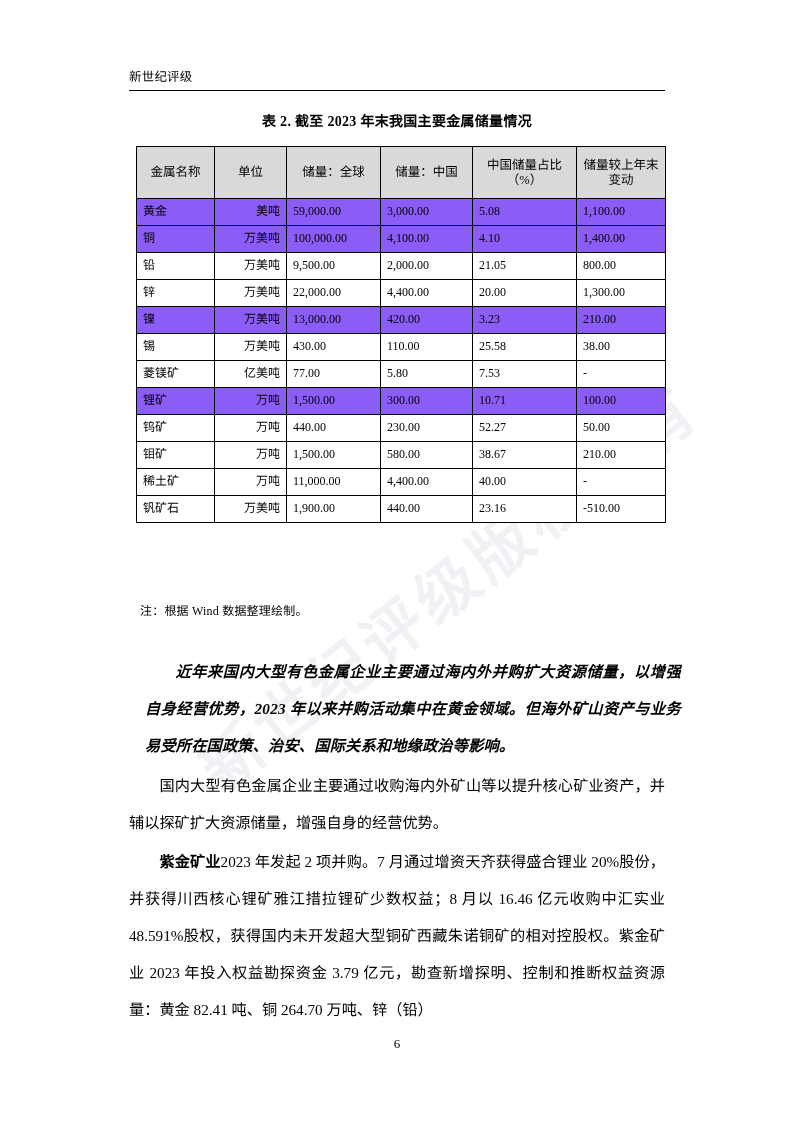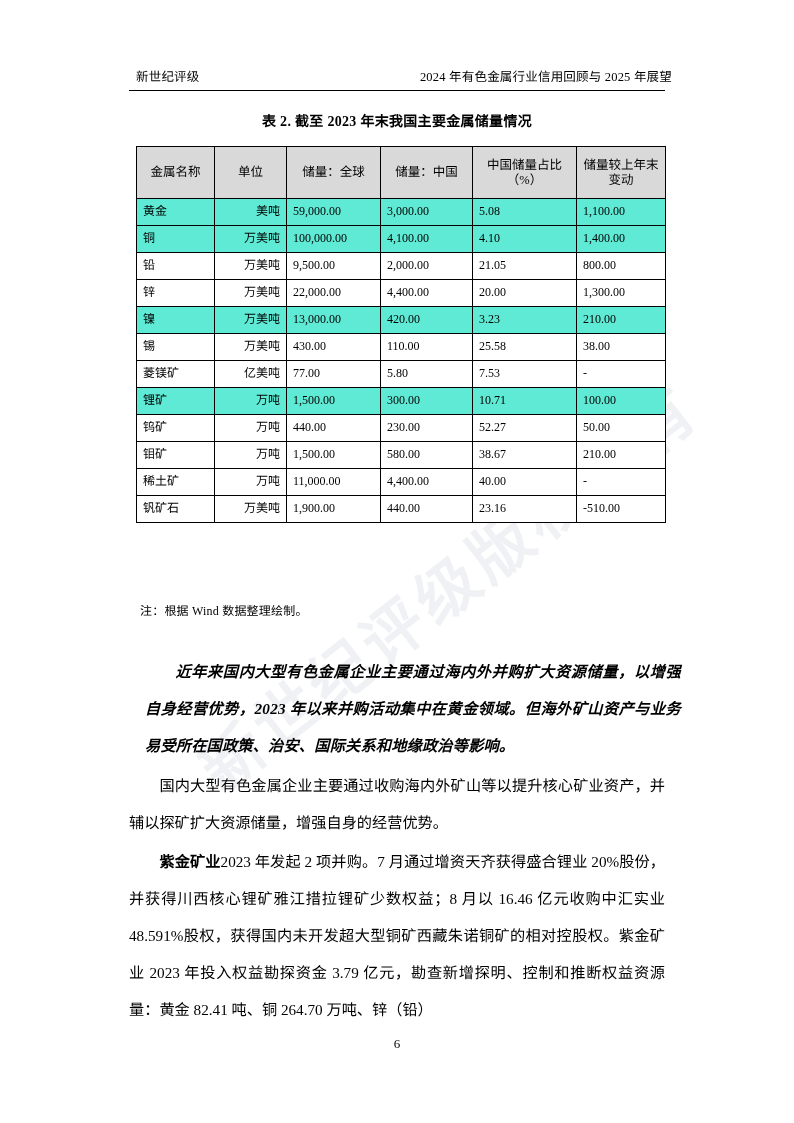--- a/index.html
+++ b/index.html
@@ -20,21 +20,21 @@
   .page {
     position: absolute;
     left: 0; top: 0;
     width: 794px;
     height: 1123px;
   }
 
   
   .header {
     position: absolute;
-    left: 136px;
+    left: 129px;
     top: 66px;
     width: 536px;
     display: flex;
     justify-content: space-between;
     align-items: baseline;
     font-size: 12.5px;
     letter-spacing: 0.2px;
   }
   .header-left { font-family: "Liberation Serif", serif; }
   .header-right { font-family: "Liberation Serif", serif; }
@@ -94,21 +94,21 @@
   .col-unit  { width: 72px; }
   .col-glob  { width: 94px; }
   .col-chn   { width: 92px; }
   .col-pct   { width: 104px; }
   .col-delta { width: 89px; }
 
   td.c-name  { text-align: left;  padding-left: 10px; }
   td.c-unit  { text-align: right; }
   td.c-num   { padding-right: 8px; }
 
-  tr.shaded td { background: #5eead4; }
+  tr.shaded td { background: #8b5cf6; }
   tr.plain  td { background: #ffffff; }
 
   
   .table-note {
     position: absolute;
     left: 140px;
     top: 601px;
     font-size: 12px;
     letter-spacing: 0.2px;
   }
@@ -171,21 +171,20 @@
 </style>
 </head>
 <body>
 
 <div class="page">
 
   <div class="watermark">新世纪评级版权所有</div>
 
   <div class="header">
     <span class="header-left">新世纪评级</span>
-    <span class="header-right">2024 年有色金属行业信用回顾与 2025 年展望</span>
   </div>
   <div class="header-rule"></div>
 
   <div class="table-caption">表 2.  截至 2023 年末我国主要金属储量情况</div>
 
   <div class="table-wrap">
     <table class="reserves">
       <colgroup>
         <col class="col-name">
           <col class="col-unit">

